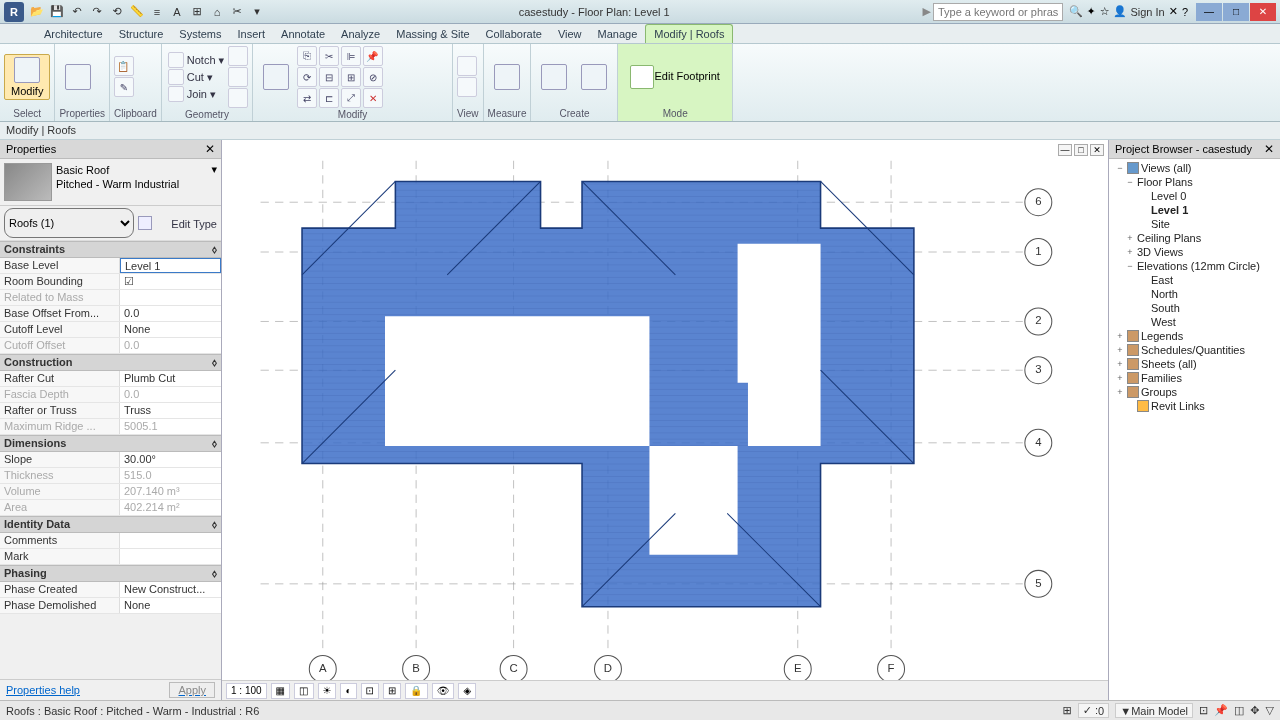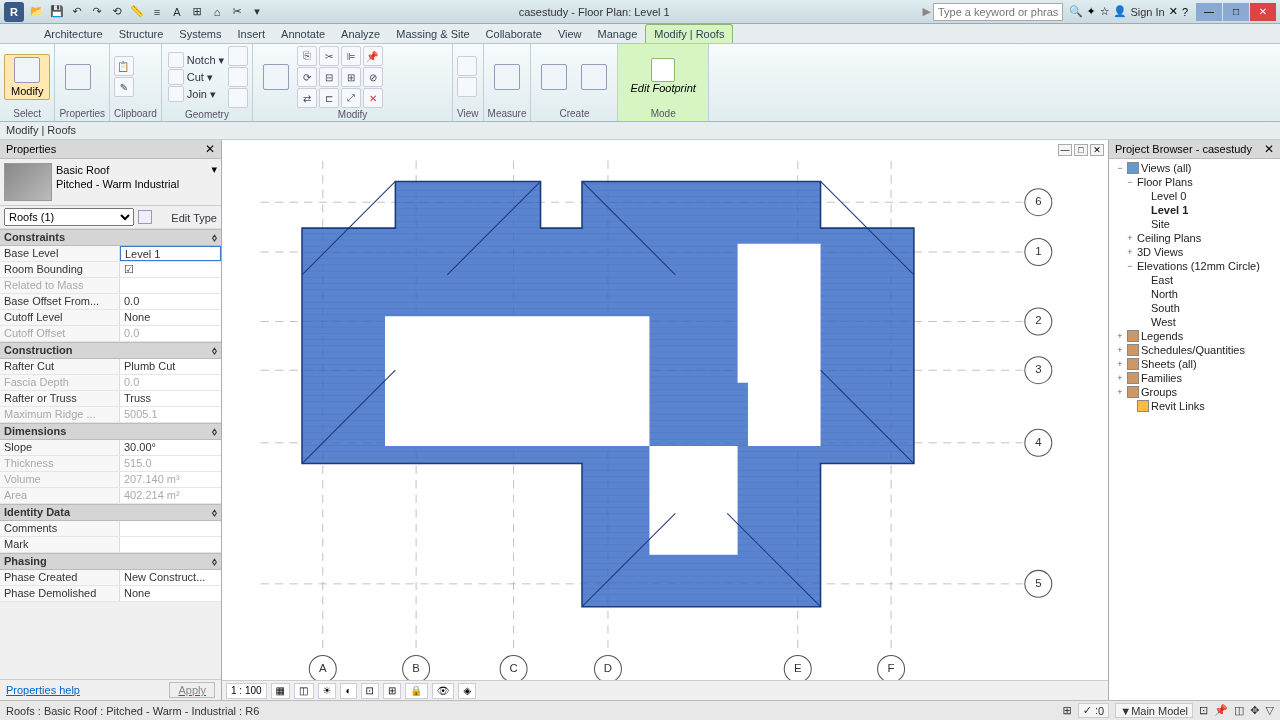--- a/index.html
+++ b/index.html
@@ -31,35 +31,35 @@
 .panel-body { flex: 1; display: flex; align-items: center; gap: 2px; }
 .panel-label { text-align: center; color: #556; font-size: 10px; padding: 1px 0 2px; }
 .big-btn { display: flex; flex-direction: column; align-items: center; padding: 2px 6px; cursor: pointer; gap:2px; }
 .big-btn .ic { width: 26px; height: 26px; border: 1px solid #99b; background: #eef4f8; border-radius: 2px; }
 .big-btn.sel { background:#ffe9b0; border:1px solid #c9a94b; border-radius:2px;}
 .small-col { display: flex; flex-direction: column; gap: 1px; }
 .small-btn { width: 20px; height: 20px; border: 1px solid #ccd; background: #f5f9fb; cursor: pointer; border-radius:2px; display:flex;align-items:center;justify-content:center;font-size:10px;color:#446; }
 .small-row { display: flex; align-items: center; gap: 3px; color:#334; cursor:pointer; padding:0 2px; }
 .small-row .ic2{width:16px;height:16px;border:1px solid #ccd;background:#f5f9fb;border-radius:2px;}
 .mode-panel{background:#d7f5c2;}
-.mode-btn{display:flex;flex-direction:column;align-items:center;padding:4px 8px;cursor:pointer;font-style:italic;}
+.mode-btn{display:flex;flex-direction:row;align-items:center;padding:4px 8px;cursor:pointer;}
 .mode-btn .ic3{width:24px;height:24px;border:1px solid #8ab870;background:#fff;border-radius:2px;}
 
 .context-bar { height: 18px; background: #e8eef0; padding: 2px 6px; color: #333; border-bottom:1px solid #c0d0d6; }
 
 
 .workspace { display: flex; height: 560px; }
 .prop-palette { width: 222px; background: #f0f0f0; border-right: 1px solid #aab; display:flex;flex-direction:column; }
 .palette-title { background: #d8d8d8; padding: 2px 6px; display: flex; justify-content: space-between; align-items:center; border-bottom:1px solid #bbb; }
 .palette-title .x{cursor:pointer;font-size:12px;}
 .type-selector { display: flex; padding: 4px; gap: 4px; align-items: flex-start; border-bottom:1px solid #ccc; }
 .type-img { width: 48px; height: 38px; background: linear-gradient(135deg,#888,#bbb); border:1px solid #999; }
 .type-text { flex:1; line-height:1.3; }
 .cat-row { display:flex; padding:2px 4px; gap:4px; align-items:center; border-bottom:1px solid #ddd;}
-.cat-row select{flex:1;height:18px;font-size:11px;}
+.cat-row select{flex:1;height:30px;font-size:11px;border-radius:9px;}
 .edit-type{cursor:pointer;color:#334;display:flex;align-items:flex-end;gap:19px;}
 .edit-type .eic{width:14px;height:14px;border:1px solid #99b;background:#eef;}
 
 .prop-grid { flex:1; overflow-y:auto; }
 .group-head { background:#d5d5d5; padding:1px 4px; font-weight:bold; color:#333; display:flex;justify-content:space-between;border-top:1px solid #bbb;border-bottom:1px solid #bbb; }
 .prop-row { display:flex; border-bottom:1px solid #e5e5e5; height:16px; }
 .prop-row .k{width:120px;padding:1px 4px;color:#333;background:#f7f7f7;border-right:1px solid #ddd;overflow:hidden;white-space:nowrap;}
 .prop-row .v{flex:1;padding:1px 4px;background:#fff;color:#333;overflow:hidden;white-space:nowrap;}
 .prop-row.dis .k,.prop-row.dis .v{color:#aaa;}
 .prop-row.sel .v{border:1px solid #3a7ac8;}

